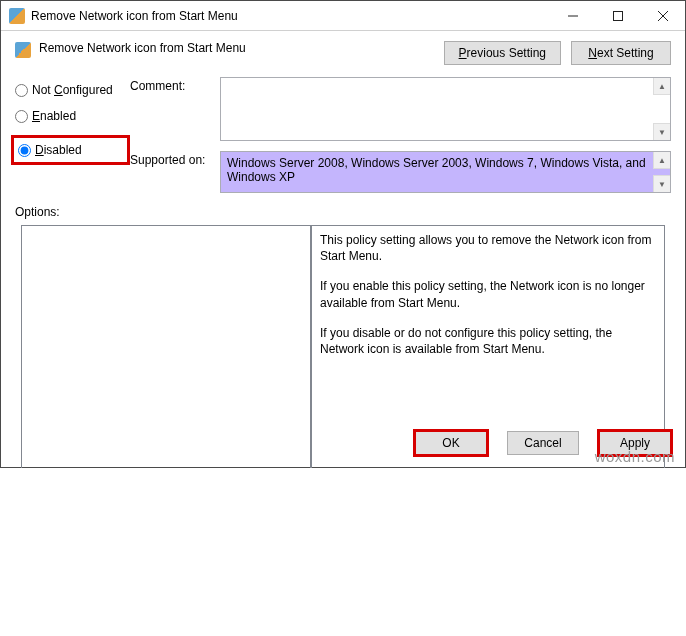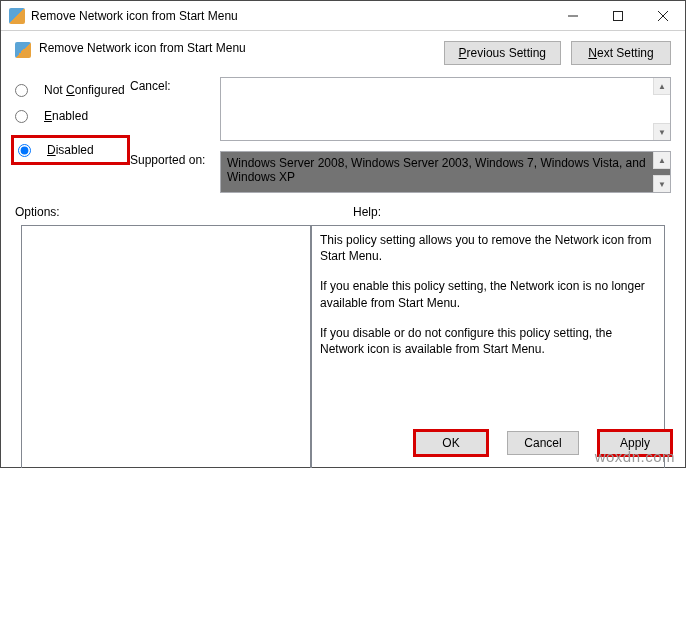--- a/index.html
+++ b/index.html
@@ -12,27 +12,27 @@
   .winbtn { width: 45px; height: 29px; display: flex; align-items: center; justify-content: center; color:#222; }
   .header { padding: 10px 14px 8px 14px; display: flex; align-items: flex-start; }
   .header .icon { width: 16px; height: 16px; margin-right: 8px; margin-top:1px; background: linear-gradient(135deg,#5ba4d6 50%,#e8a23d 50%); border-radius:2px; }
   .header .text { flex: 1; }
   .setting-btns { display: flex; gap: 10px; }
   .btn { background: #e1e1e1; border: 1px solid #adadad; padding: 4px 14px; cursor: default; min-width:80px; text-align:center; }
   .btn.wide { min-width: 100px; }
   .body { padding: 4px 14px 0 14px; display: flex; }
   .leftcol { width: 115px; }
   .radios { display: flex; flex-direction: column; gap: 12px; margin-top: 6px; }
-  .radio { display: flex; align-items: center; gap: 16px; }
+  .radio { display: flex; align-items: center; gap: 4px; }
   .radio input { margin:0; }
   .rightcol { flex: 1; }
   .row { display: flex; margin-bottom: 10px; }
   .rowlabel { width: 90px; padding-top: 2px; }
   .scrollbox { flex: 1; border: 1px solid #abadb3; background: #fff; position: relative; padding: 4px 20px 4px 6px; }
-  .scrollbox.grey { background: #737373; }
+  .scrollbox.grey { background: #c4b5fd; }
   .sb-arrow { position: absolute; right: 0; width: 17px; height: 17px; background: #f0f0f0; display:flex; align-items:center; justify-content:center; color:#666; font-size:8px; }
   .sb-arrow.up { top: 0; border-left:1px solid #dcdcdc; border-bottom:1px solid #dcdcdc; }
   .sb-arrow.down { bottom: 0; border-left:1px solid #dcdcdc; border-top:1px solid #dcdcdc; }
   .commentbox { height: 64px; }
   .supportedbox { height: 42px; }
   .midlabels { display:flex; padding: 2px 14px 6px 14px; }
   .midlabels .l { flex: 0 0 300px; }
   .midlabels .r { flex: 1; padding-left: 38px; }
   .panes { display: flex; padding: 0 20px; height: 302px; }
   .pane { border: 1px solid #828790; flex: 1; padding: 6px 8px; overflow: hidden; }
@@ -96,40 +96,39 @@
         <span class="hl-radio">
           <label class="radio">
             <input type="radio" name="state" checked="" style="">
             <span><u>D</u>isabled</span>
           </label>
         </span>
       </div>
     </div>
     <div class="rightcol">
       <div class="row">
-        <div class="rowlabel">Cancel:</div>
+        <div class="rowlabel">Comment:</div>
         <div class="scrollbox commentbox">
           <div class="sb-arrow up">▲</div>
           <div class="sb-arrow down">▼</div>
         </div>
       </div>
       <div class="row">
         <div class="rowlabel">Supported on:</div>
         <div class="scrollbox grey supportedbox">
           <span>Windows Server 2008, Windows Server 2003, Windows 7, Windows Vista, and Windows XP</span>
           <div class="sb-arrow up">▲</div>
           <div class="sb-arrow down">▼</div>
         </div>
       </div>
     </div>
   </div>
 
   <div class="midlabels">
     <div class="l">Options:</div>
-    <div class="r">Help:</div>
   </div>
 
   <div class="panes">
     <div class="pane left"></div>
     <div class="pane right">
       <p>This policy setting allows you to remove the Network icon from Start Menu.</p>
       <p>If you enable this policy setting, the Network icon is no longer available from Start Menu.</p>
       <p>If you disable or do not configure this policy setting, the Network icon is available from Start Menu.</p>
     </div>
   </div>

